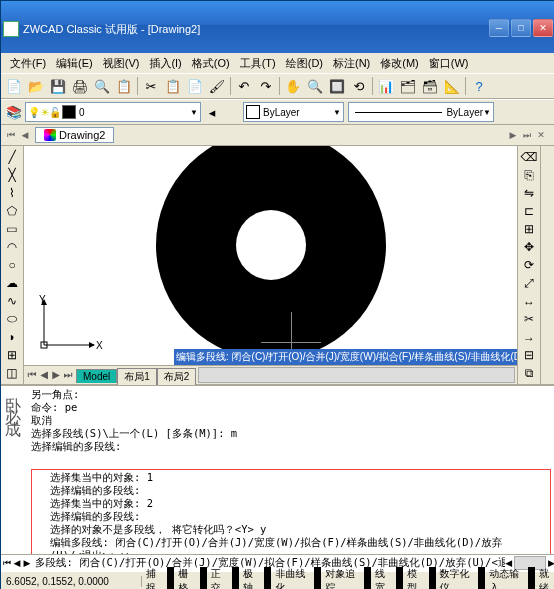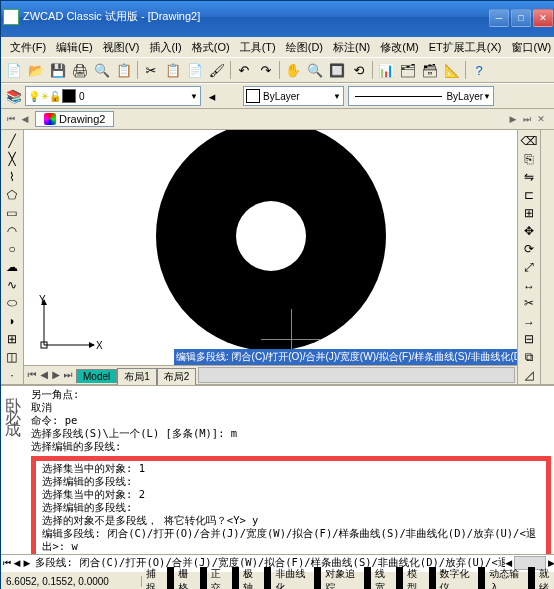--- a/index.html
+++ b/index.html
@@ -1,17 +1,17 @@
 <!DOCTYPE html>
 <html><head>
 <meta charset="utf-8">
 <style>
 html,body{margin:0;padding:0;font-family:"Microsoft YaHei",SimSun,Arial,sans-serif;font-size:11px;background:#d4d0c8;overflow:hidden}
 .win{width:554px;height:589px;display:flex;flex-direction:column;background:#ece9d8;border:1px solid #003c74}
-.titlebar{height:20px;background:linear-gradient(to bottom,#3a8de8 0%,#2a6dc8 45%,#1e5fb8 46%,#2a6dc8 100%);color:#fff;display:flex;align-items:flex-start;padding:8px 2px;font-size:11px}
+.titlebar{height:20px;background:linear-gradient(to bottom,#3a8de8 0%,#2a6dc8 45%,#1e5fb8 46%,#2a6dc8 100%);color:#fff;display:flex;align-items:flex-end;padding:16px 2px;font-size:11px}
 .titlebar .icon{width:14px;height:14px;background:#fff;margin-right:4px;border:1px solid #4a6}
 .titlebar .title{flex:1;white-space:nowrap;overflow:hidden}
 .titlebar .wbtns{display:flex;gap:2px}
 .titlebar .wbtn{width:18px;height:16px;background:linear-gradient(#6aa0e0,#3a78c8);color:#fff;font-size:9px;display:flex;align-items:center;justify-content:center;border:1px solid #fff3;border-radius:2px;cursor:pointer}
 .titlebar .wbtn.close{background:linear-gradient(#e88,#c44)}
 .menubar{height:20px;background:#ece9d8;display:flex;align-items:center;padding:0 4px;font-size:11px}
 .menubar .m{padding:2px 5px;cursor:pointer;white-space:nowrap}
 .menubar .sp{flex:1}
 .toolbar{min-height:22px;background:#ece9d8;border-top:1px solid #fff;border-bottom:1px solid #aca899;display:flex;align-items:center;padding:1px 2px;flex-wrap:wrap}
 .tbtn{width:20px;height:20px;display:flex;align-items:center;justify-content:center;cursor:pointer;font-size:13px;border:1px solid transparent}
@@ -42,21 +42,21 @@
 .modeltabs{height:18px;background:#ece9d8;display:flex;align-items:center;font-size:10px;border-top:1px solid #aca899}
 .modeltabs .nav{display:flex;padding:0 2px}
 .modeltabs .nav span{width:12px;display:flex;justify-content:center;cursor:pointer;color:#555}
 .modeltabs .tab{padding:1px 6px;border:1px solid #888;border-bottom:none;background:#ece9d8;cursor:pointer;position:relative;top:1px}
 .modeltabs .tab.active{background:#14b8a6}
 .modeltabs .sb{flex:1;height:14px;background:#ddd;border:1px solid #aaa;margin:0 2px}
 .cmdwrap{height:185px;display:flex;flex-direction:column;border-top:2px solid #aca899}
 .cmdhist{flex:1;background:#fff;font-size:10.5px;font-family:SimSun,monospace;padding:2px 4px;overflow:hidden;display:flex}
 .cmdside{width:26px;color:#555;font-size:16px;line-height:12px;padding-top:12px}
 .cmdlines{flex:1;line-height:13px}
-.cmdlines .red{border:5px solid #ef4444;padding:1px 6px;margin-top:3px}
+.cmdlines .red{border:1px solid #ef4444;padding:1px 18px;margin-top:16px}
 .cmdinput-row{height:16px;display:flex;align-items:center;background:#fff;border-top:1px solid #aca899}
 .cmdinput-row .nav{display:flex;padding:0 1px}
 .cmdinput-row .nav span{width:10px;font-size:9px;text-align:center;cursor:pointer}
 .cmdinput{flex:1;font-size:10.5px;font-family:SimSun,monospace;padding:0 2px;white-space:nowrap;overflow:hidden}
 .cmdinput-row .sb{width:30px;height:12px;background:#ddd;border:1px solid #aaa;margin:0 2px}
 .statusbar{height:18px;background:#ece9d8;border-top:1px solid #fff;display:flex;align-items:center;font-size:10px}
 .statusbar .coord{padding:0 5px;border-right:1px solid #aca899;min-width:130px}
 .statusbar .sbtn{padding:0 4px;border-right:7px solid #000000;cursor:pointer}
 .line-sample{flex:1;height:1px;background:#000;margin:0 4px}
 </style>
@@ -77,21 +77,20 @@
   <div class="menubar">
     <span class="m">文件(F)</span>
     <span class="m">编辑(E)</span>
     <span class="m">视图(V)</span>
     <span class="m">插入(I)</span>
     <span class="m">格式(O)</span>
     <span class="m">工具(T)</span>
     <span class="m">绘图(D)</span>
     <span class="m">标注(N)</span>
     <span class="m">修改(M)</span>
-    <span class="m">ET扩展工具(X)</span>
     <span class="m">窗口(W)</span>
 
     <span class="sp"></span>
 
   </div>
 
   <div class="toolbar">
     <span class="tbtn">📄</span>
     <span class="tbtn">📂</span>
     <span class="tbtn">💾</span>
@@ -235,22 +234,22 @@
       <span class="vbtn">✸</span>
     </div>
     <div style="width:14px;background:#ece9d8;border-left:1px solid #aca899"></div>
   </div>
 
   <div class="cmdwrap">
     <div class="cmdhist">
       <div class="cmdside">卧必成</div>
       <div class="cmdlines">
         <div>另一角点:</div>
+        <div>命令: pe</div>
         <div>取消</div>
-        <div>命令: pe</div>
         <div>选择多段线(S)\上一个(L) [多条(M)]: m</div>
         <div>选择编辑的多段线:</div>
         <div class="red">
           <div>选择集当中的对象: 1</div>
           <div>选择编辑的多段线:</div>
           <div>选择集当中的对象: 2</div>
           <div>选择编辑的多段线:</div>
           <div>选择的对象不是多段线， 将它转化吗？&lt;Y&gt; y</div>
           <div>编辑多段线: 闭合(C)/打开(O)/合并(J)/宽度(W)/拟合(F)/样条曲线(S)/非曲线化(D)/放弃(U)/&lt;退出&gt;: w</div>
 

